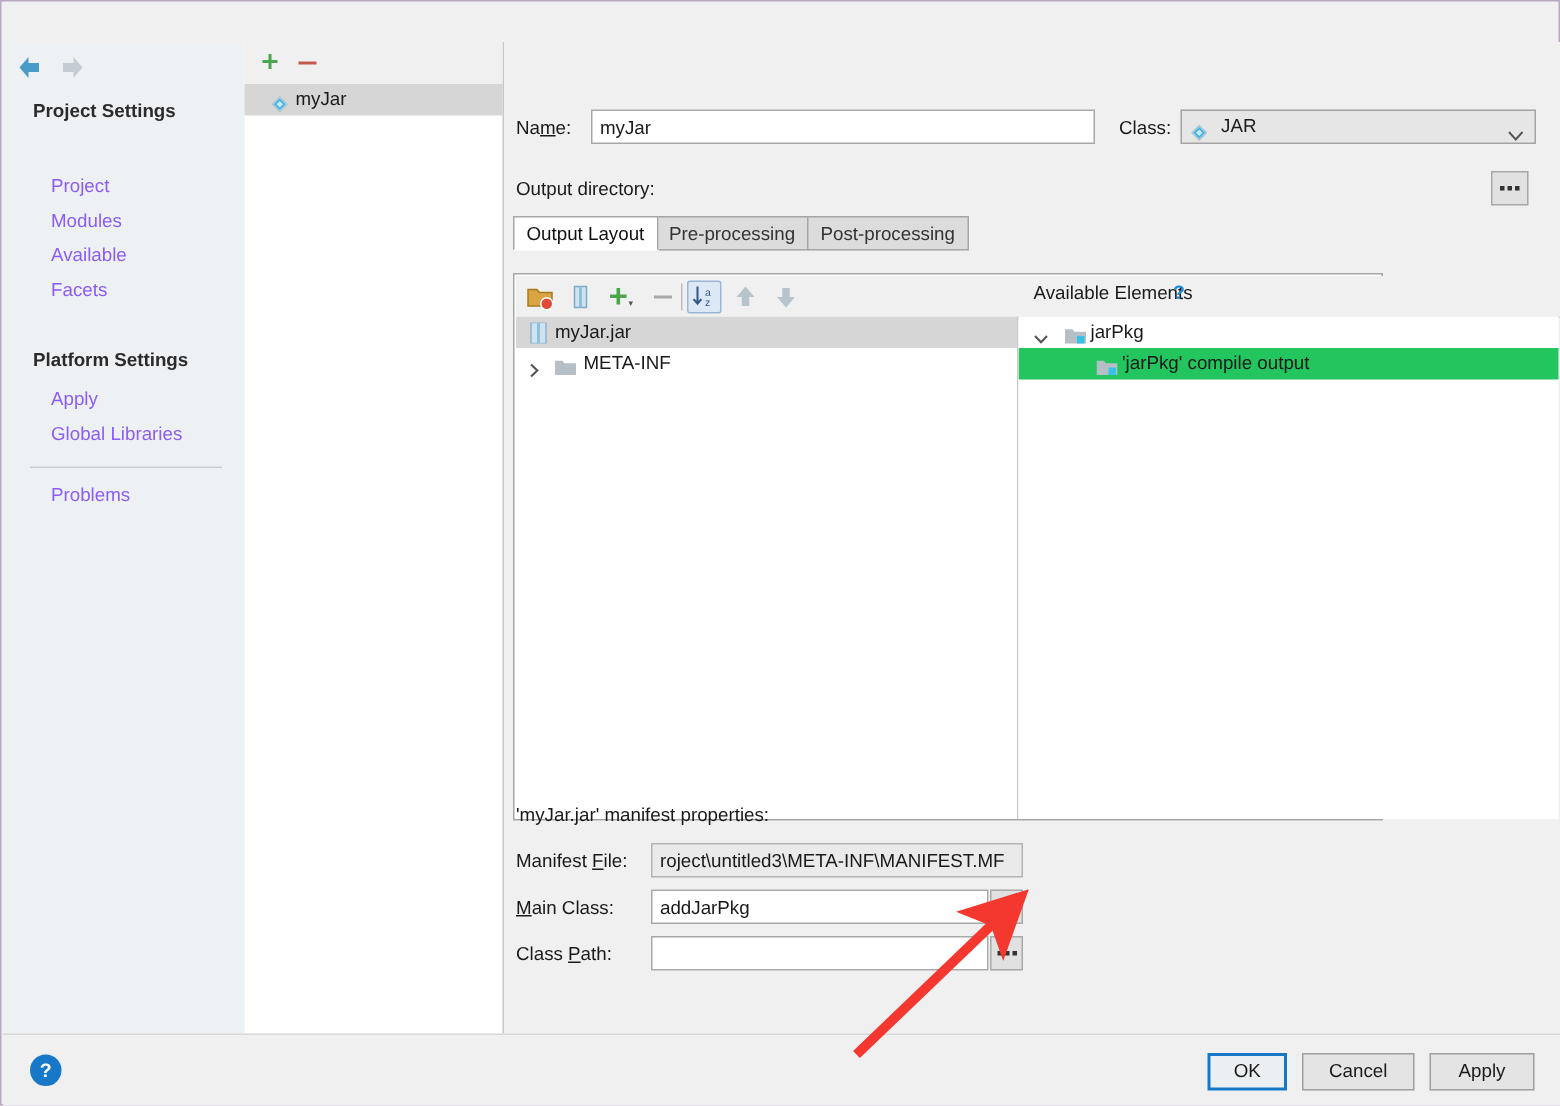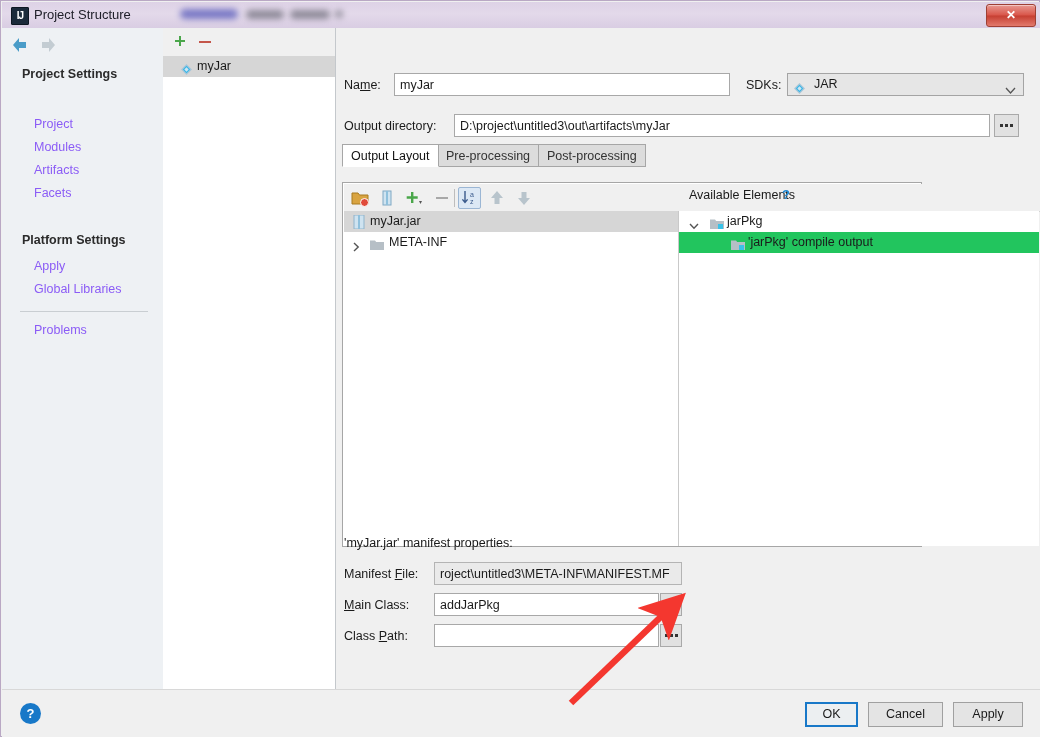--- a/index.html
+++ b/index.html
@@ -161,50 +161,39 @@
     font-size:12.5px;color:#1a1a1a;text-align:center;line-height:23px;cursor:pointer;
   }
   .btn.focus{border:2px solid #1878c8;background:#eceff1;line-height:21px;}
   .arrow-anno{position:absolute;left:540px;top:580px;width:170px;height:140px;pointer-events:none;}
 </style>
 </head>
 <body>
 
 <div class="window">
 
-  <div class="titlebar">
-    <div class="tb-logo">IJ</div>
-    <div class="tb-title">Project Structure</div>
-    <div class="tb-blur">
-      <span class="b1"></span>
-        <span class="b2"></span>
-        <span class="b3"></span>
-        <span class="b4"></span>
-    </div>
-    <div class="tb-close">✕</div>
-  </div>
 
   <div class="sidebar">
     <div class="nav-arrows">
       <div class="arrow a-back">
         <svg width="20" height="18" viewBox="0 0 20 18">
             <path d="M9 2 L3 9 L9 16 L9 12 L16 12 L16 6 L9 6 Z" fill="#4a9cc8"></path>
           </svg>
       </div>
       <div class="arrow a-fwd">
         <svg width="20" height="18" viewBox="0 0 20 18">
             <path d="M11 2 L17 9 L11 16 L11 12 L4 12 L4 6 L11 6 Z" fill="#c3ccd2"></path>
           </svg>
       </div>
     </div>
 
     <div class="side-group" style="top:39px">Project Settings</div>
     <div class="side-item" style="top:86px">Project</div>
     <div class="side-item" style="top:109px">Modules</div>
-    <div class="side-item" style="top:132px">Artifacts</div>
+    <div class="side-item" style="top:132px">Available</div>
     <div class="side-item" style="top:155px">Facets</div>
 
     <div class="side-group" style="top:205px">Platform Settings</div>
     <div class="side-item" style="top:228px">Apply</div>
     <div class="side-item" style="top:251px">Global Libraries</div>
 
     <div class="side-sep" style="top:283px"></div>
     <div class="side-item" style="top:292px">Problems</div>
   </div>
 
@@ -232,39 +221,38 @@
           </svg>
         </span>
         <span class="lbl">myJar</span>
       </div>
     </div>
 
     <div class="editor">
 
       <span class="lbl" style="position:absolute;left:8px;top:50px">Na<span class="u">m</span>e:</span>
       <input class="field" style="left: 58px; top: 45px; width: 336px;" value="myJar">
-      <span class="lbl" style="position:absolute;left:410px;top:50px">SDKs:</span>
+      <span class="lbl" style="position:absolute;left:410px;top:50px">Class:</span>
       <div class="combo" style="left:451px;top:45px;width:237px">
         <span class="cdia">
           <svg width="11" height="11" viewBox="0 0 11 11">
             <path d="M5.5 0 L11 5.5 L5.5 11 L0 5.5 Z" fill="#a9c6d8"></path>
             <path d="M5.5 1.8 L9.2 5.5 L5.5 9.2 L1.8 5.5 Z" fill="#35b6e8"></path>
             <path d="M5.5 3.3 L7.7 5.5 L5.5 7.7 L3.3 5.5 Z" fill="#cfe6f2"></path>
           </svg>
         </span>
         <span class="cval">JAR</span>
         <span class="chev">
           <svg width="11" height="8" viewBox="0 0 11 8">
               <path d="M1 1 L5.5 6 L10 1" stroke="#555" stroke-width="1.3" fill="none"></path>
             </svg>
         </span>
       </div>
 
       <span class="lbl" style="position:absolute;left:8px;top:91px">Output directory:</span>
-      <input class="field" style="left: 118px; top: 86px; width: 536px;" value="D:\project\untitled3\out\artifacts\myJar">
       <div class="dots" style="left:658px;top:86px;width:25px;height:23px;line-height:21px">
         <i></i><i></i><i></i>
       </div>
 
       <div class="cbx" style="left:9px;top:119px"></div>
       <span class="lbl" style="position:absolute;left:28px;top:118px">Include in project <span class="u">b</span>uild</span>
 
       <div class="tabs">
         <div class="tab active" style="left:0px">Output Layout</div>
         <div class="tab inactive" style="left:95px">Pre-processing</div>

